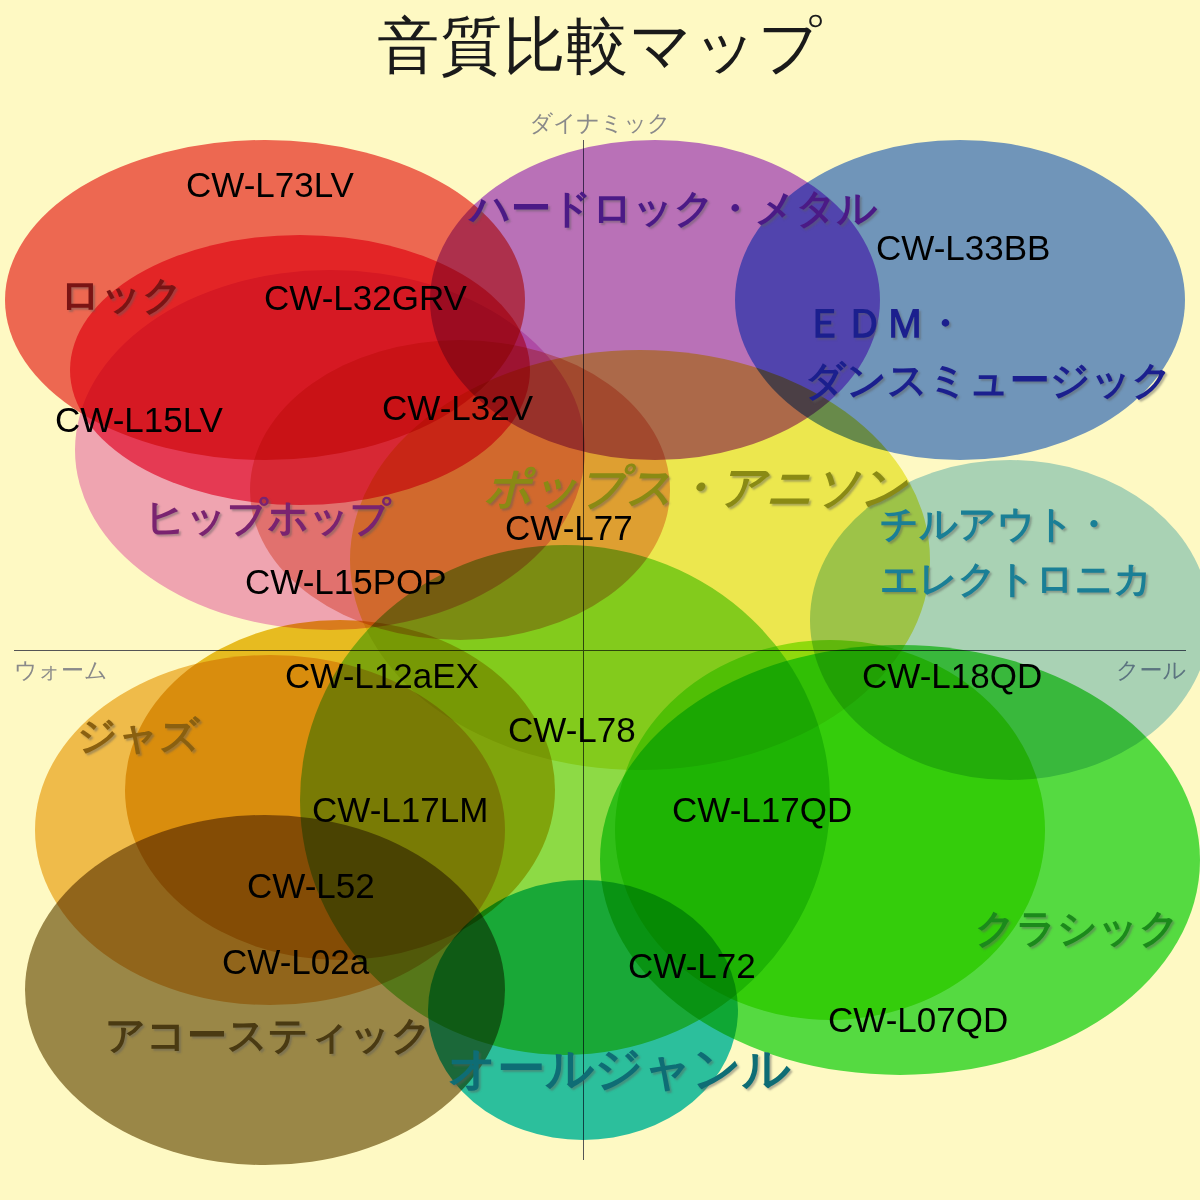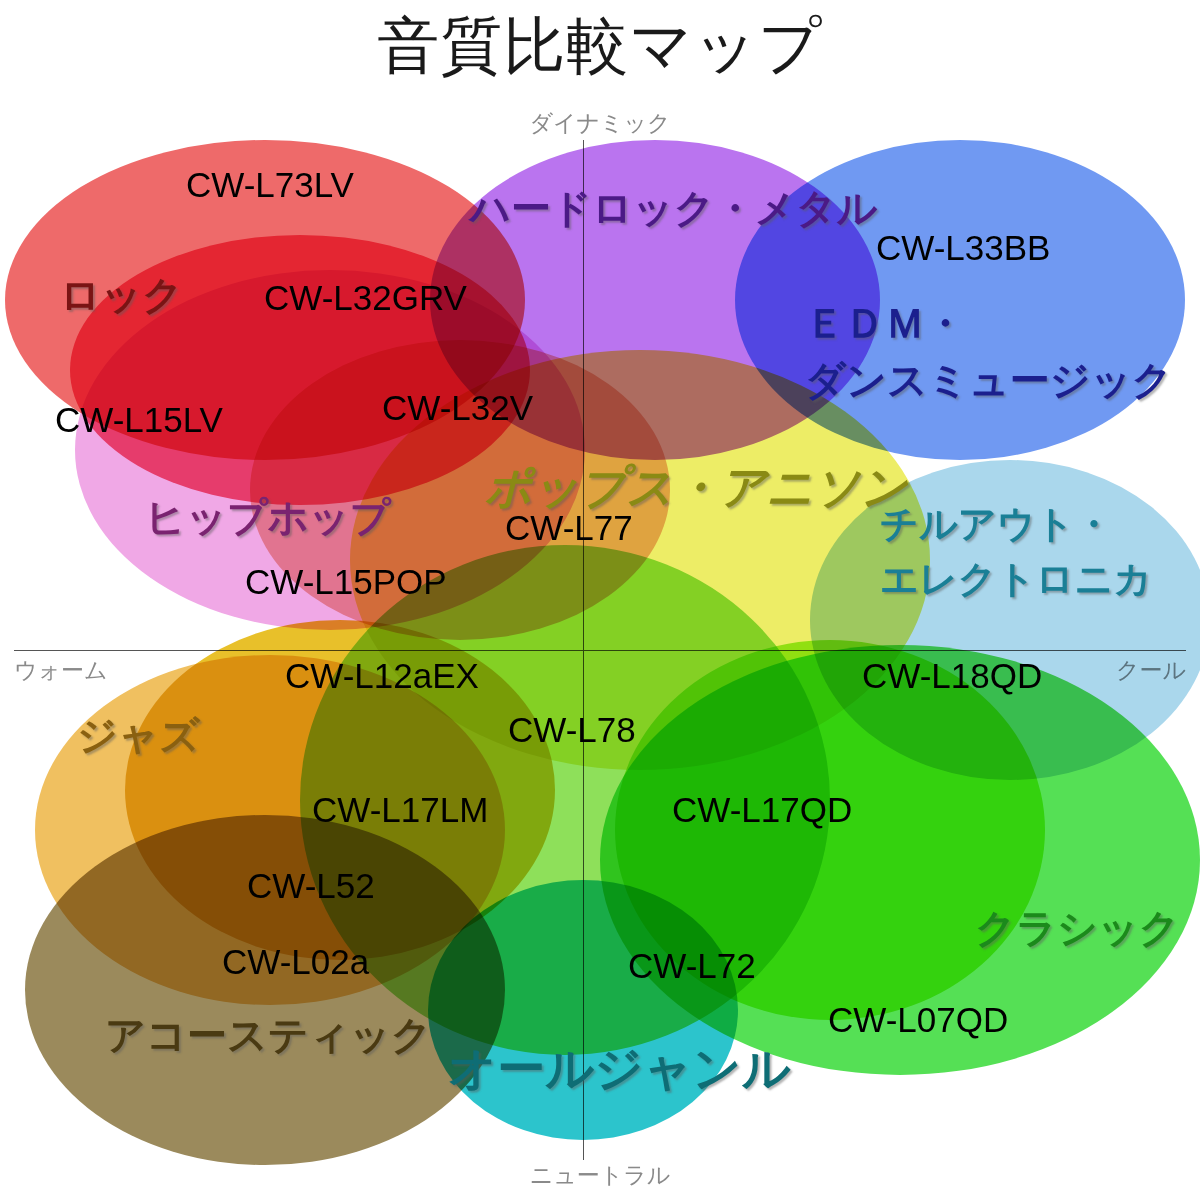--- a/index.html
+++ b/index.html
@@ -2,21 +2,21 @@
 <html><head>
 <meta charset="utf-8">
 <style>
   html, body {
     margin: 0; padding: 0;
     background: #e3e0e0;
   }
   #stage {
     position: relative;
     width: 1200px; height: 1200px;
-    background: #ffffff;
+    background: #fef9c3;
     overflow: hidden;
     font-family: "Liberation Sans", sans-serif;
   }
   #title {
     position: absolute;
     left: 0; top: 4px;
     width: 1200px;
     text-align: center;
     font-size: 62px;
     color: #1a1a1a;
@@ -69,21 +69,20 @@
 <body>
 
 <div id="stage">
 
   <div id="title">音質比較マップ</div>
 
   <div class="axis-line" id="axis-v"></div>
   <div class="axis-line" id="axis-h"></div>
 
   <div class="axis-label" id="axis-label-top">ダイナミック</div>
-  <div class="axis-label" id="axis-label-bottom">ニュートラル</div>
   <div class="axis-label" id="axis-label-left">ウォーム</div>
   <div class="axis-label" id="axis-label-right">クール</div>
 
   <div id="blob-layer">
       <div class="blob" style="left: 5px; top: 140px; width: 520px; height: 320px; background: rgb(238, 106, 106);"></div>
       <div class="blob" style="left: 430px; top: 140px; width: 450px; height: 320px; background: rgb(186, 116, 239);"></div>
       <div class="blob" style="left: 735px; top: 140px; width: 450px; height: 320px; background: rgb(112, 153, 242);"></div>
       <div class="blob" style="left: 75px; top: 270px; width: 510px; height: 360px; background: rgb(240, 168, 230);"></div>
       <div class="blob" style="left: 350px; top: 350px; width: 580px; height: 420px; background: rgb(237, 237, 102);"></div>
       <div class="blob" style="left: 810px; top: 460px; width: 400px; height: 320px; background: rgb(170, 215, 236);"></div>

